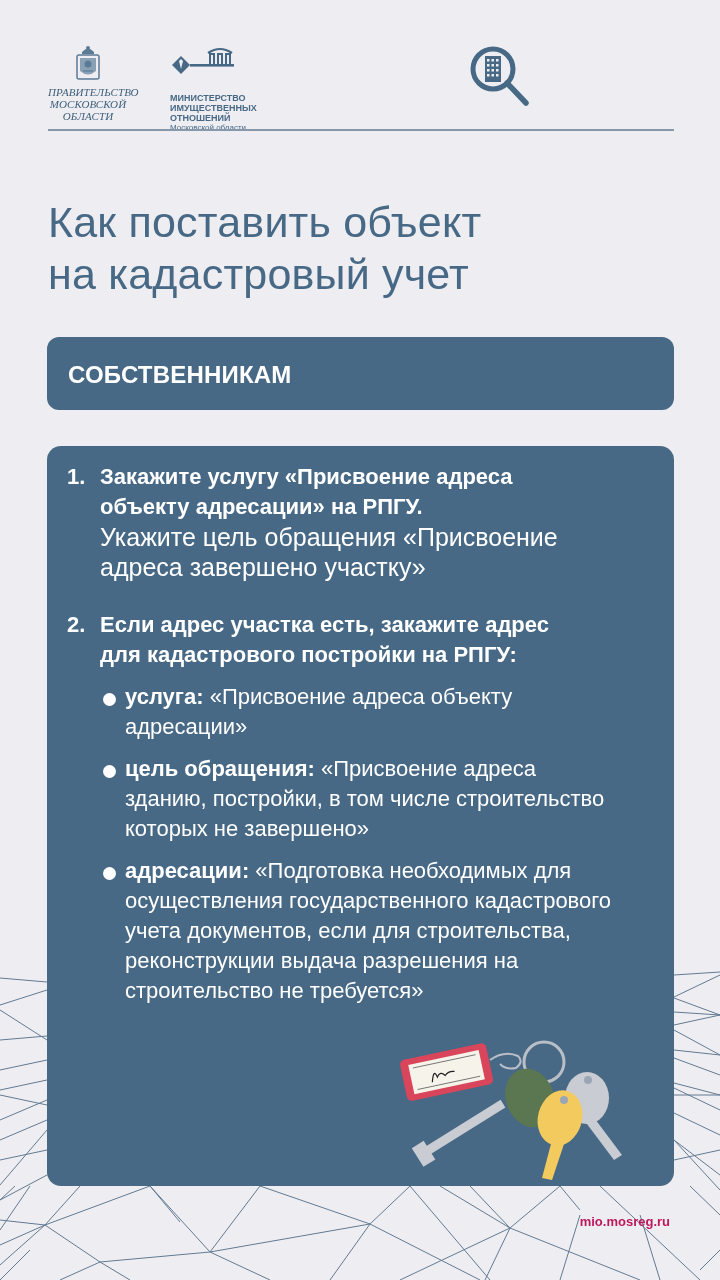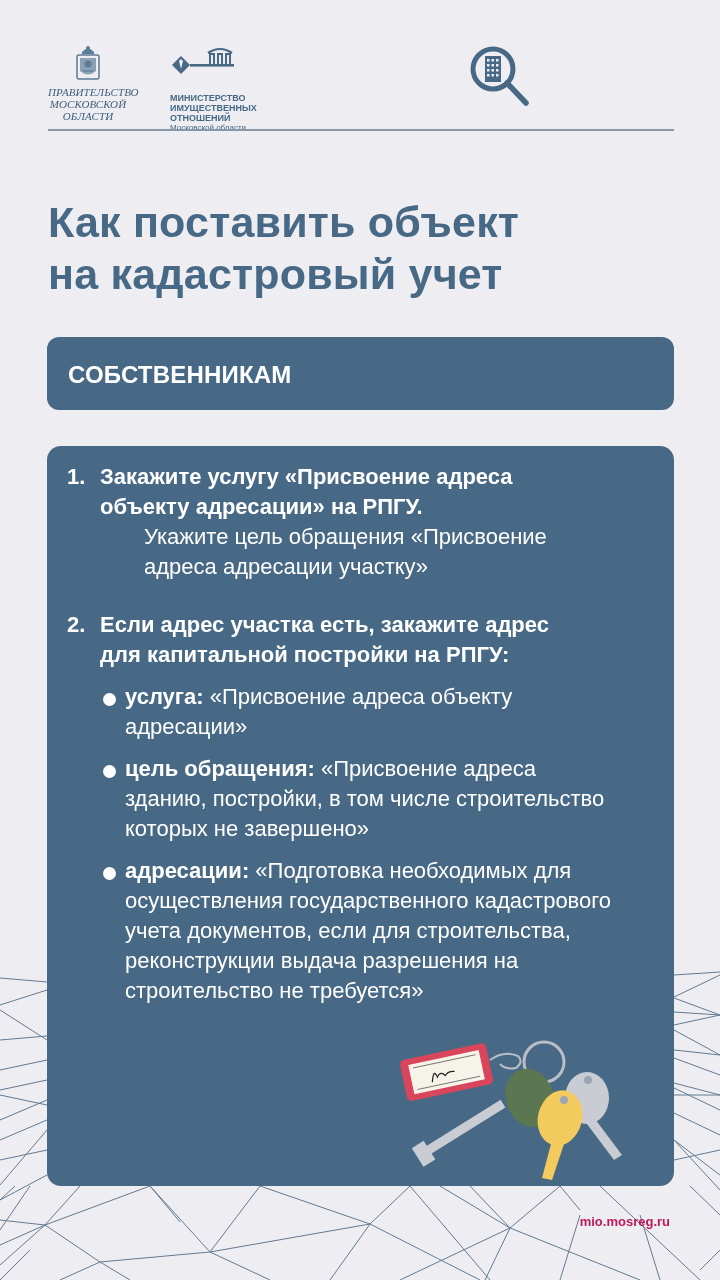--- a/index.html
+++ b/index.html
@@ -38,21 +38,21 @@
     .brand-text {
       position: absolute; left: 72px; top: 13px; font-size: 20px; font-weight: bold;
       line-height: 22px; color: #476985;
     }
     .divider {
       position: absolute; left: 48px; top: 129px; width: 626px; height: 2px;
       background: #8798a8; z-index: 2;
     }
     .page-title {
       position: absolute; left: 48px; top: 196px; width: 640px;
-      font-size: 43px; font-weight: bold; line-height: 52px; color: #476985;
+      font-size: 43px; font-weight: normal; line-height: 52px; color: #476985;
       letter-spacing: 0.2px; z-index: 2;
     }
     .section-tag {
       position: absolute; left: 47px; top: 337px; width: 627px; height: 73px;
       background: #476985; border-radius: 12px; z-index: 2; text-decoration: underline;
     }
     .section-tag span {
       position: absolute; left: 21px; top: 24px; color: #ffffff; font-size: 24px;
       font-weight: bold; letter-spacing: 0.2px;
     }
@@ -60,21 +60,21 @@
       position: absolute; left: 47px; top: 446px; width: 627px; height: 740px;
       background: #476985; border-radius: 14px; z-index: 2; color: #ffffff;
     }
     .steps { position: absolute; left: 20px; top: 16px; width: 600px; }
     .step { position: relative; padding-left: 33px; }
     .step + .step { margin-top: 28px; }
     .step-num {
       position: absolute; left: 0; top: 0; font-size: 22px; font-weight: bold; line-height: 30px;
     }
     .step-bold { font-size: 22px; font-weight: bold; line-height: 30px; }
-    .step-normal { font-size: 22px; line-height: 30px; margin-left: 44px; }
+    .step-normal { font-size: 25px; line-height: 30px; }
     .bullets { margin-top: 12px; }
     .bullet { position: relative; padding-left: 25px; font-size: 22px; line-height: 30px; }
     .bullet + .bullet { margin-top: 12px; }
     .bullet-dot {
       position: absolute; left: 3px; top: 11px; width: 13px; height: 13px; border-radius: 50%;
       background: #ffffff;
     }
     .bullet b { font-weight: bold; }
     .keys { position: absolute; left: 345px; top: 594px; width: 240px; height: 140px; }
     .footer-left {
@@ -229,29 +229,29 @@
   <div class="steps">
 
     <div class="step">
       <span class="step-num">1.</span>
       <div class="step-bold">
         <div>Закажите услугу «Присвоение адреса</div>
         <div>объекту адресации» на РПГУ.</div>
       </div>
       <div class="step-normal">
         <div>Укажите цель обращения «Присвоение</div>
-        <div>адреса адресации участку»</div>
+        <div>адреса завершено участку»</div>
       </div>
     </div>
 
     <div class="step">
       <span class="step-num">2.</span>
       <div class="step-bold">
         <div>Если адрес участка есть, закажите адрес</div>
-        <div>для капитальной постройки на РПГУ:</div>
+        <div>для кадастрового постройки на РПГУ:</div>
       </div>
       <div class="bullets">
         <div class="bullet" style="width:500px;">
           <span class="bullet-dot"></span>
           <b>услуга:</b><span> «Присвоение адреса объекту адресации»</span>
         </div>
         <div class="bullet" style="width:520px;">
           <span class="bullet-dot"></span>
           <b>цель обращения:</b><span> «Присвоение адреса зданию, постройки, в том числе строительство которых не завершено»</span>
         </div>

